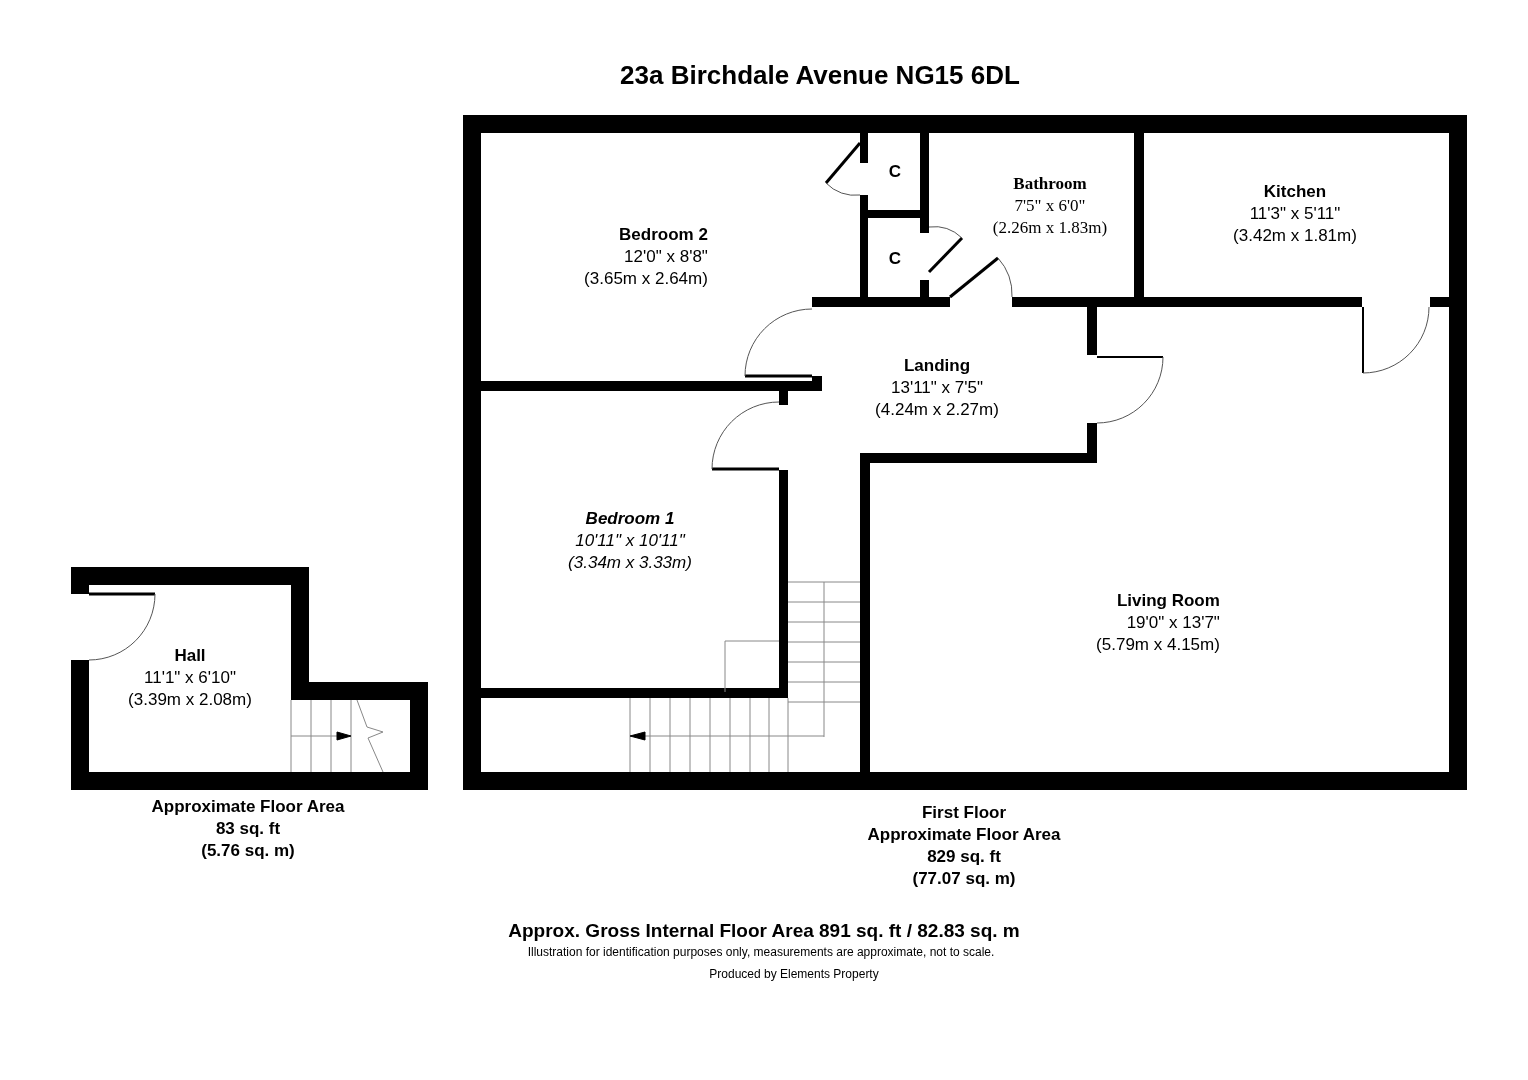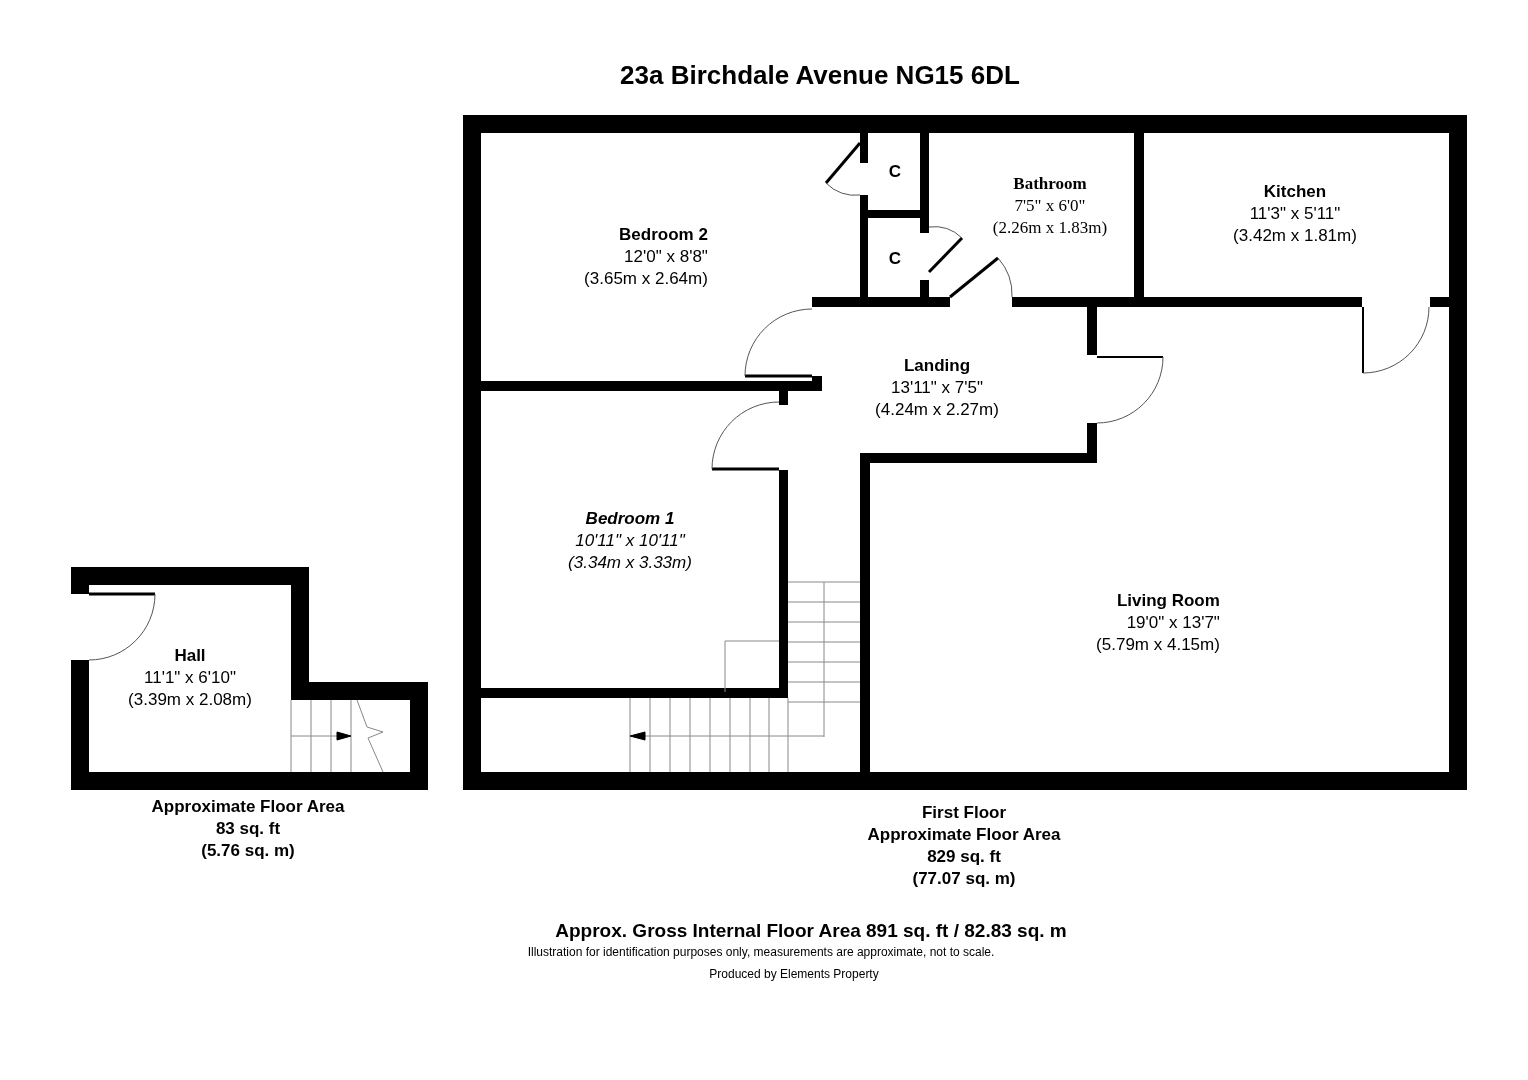--- a/index.html
+++ b/index.html
@@ -5,21 +5,21 @@
   html, body { margin:0; padding:0; background:#ffffff; }
   body { width:1528px; height:1080px; position:relative; overflow:hidden; font-family:"Liberation Sans", sans-serif; color:#000; }
   #plan { position:absolute; left:0; top:0; width:1528px; height:1080px; }
   .title { position:absolute; left:0; width:1640px; top:60px; text-align:center; font-weight:bold; font-size:26px; }
   .room-label { position:absolute; text-align:center; font-size:17px; line-height:22px; white-space:nowrap; transform:translateX(-50%); }
   .room-label .name { font-weight:bold; display:block; }
   .room-label .imp, .room-label .met { display:block; }
   .closet { position:absolute; font-weight:bold; font-size:17px; transform:translateX(-50%); }
   .floor-summary { position:absolute; text-align:center; font-weight:bold; font-size:17px; line-height:22px; transform:translateX(-50%); white-space:nowrap; }
   .floor-summary span { display:block; }
-  .gross { position:absolute; left:764px; top:920px; transform:translateX(-50%); font-weight:bold; font-size:19px; white-space:nowrap;margin-left:47px; }
+  .gross { position:absolute; left:764px; top:920px; transform:translateX(-50%); font-weight:bold; font-size:19px; white-space:nowrap; }
   .disclaimer { position:absolute; left:761px; top:945px; transform:translateX(-50%); font-size:12px; white-space:nowrap; }
   .producer { position:absolute; left:794px; top:967px; transform:translateX(-50%); font-size:12px; white-space:nowrap; }
 </style>
 </head>
 <body>
 
 <svg id="plan" viewBox="0 0 1528 1080" xmlns="http://www.w3.org/2000/svg">
 
   <g fill="#000">
 

